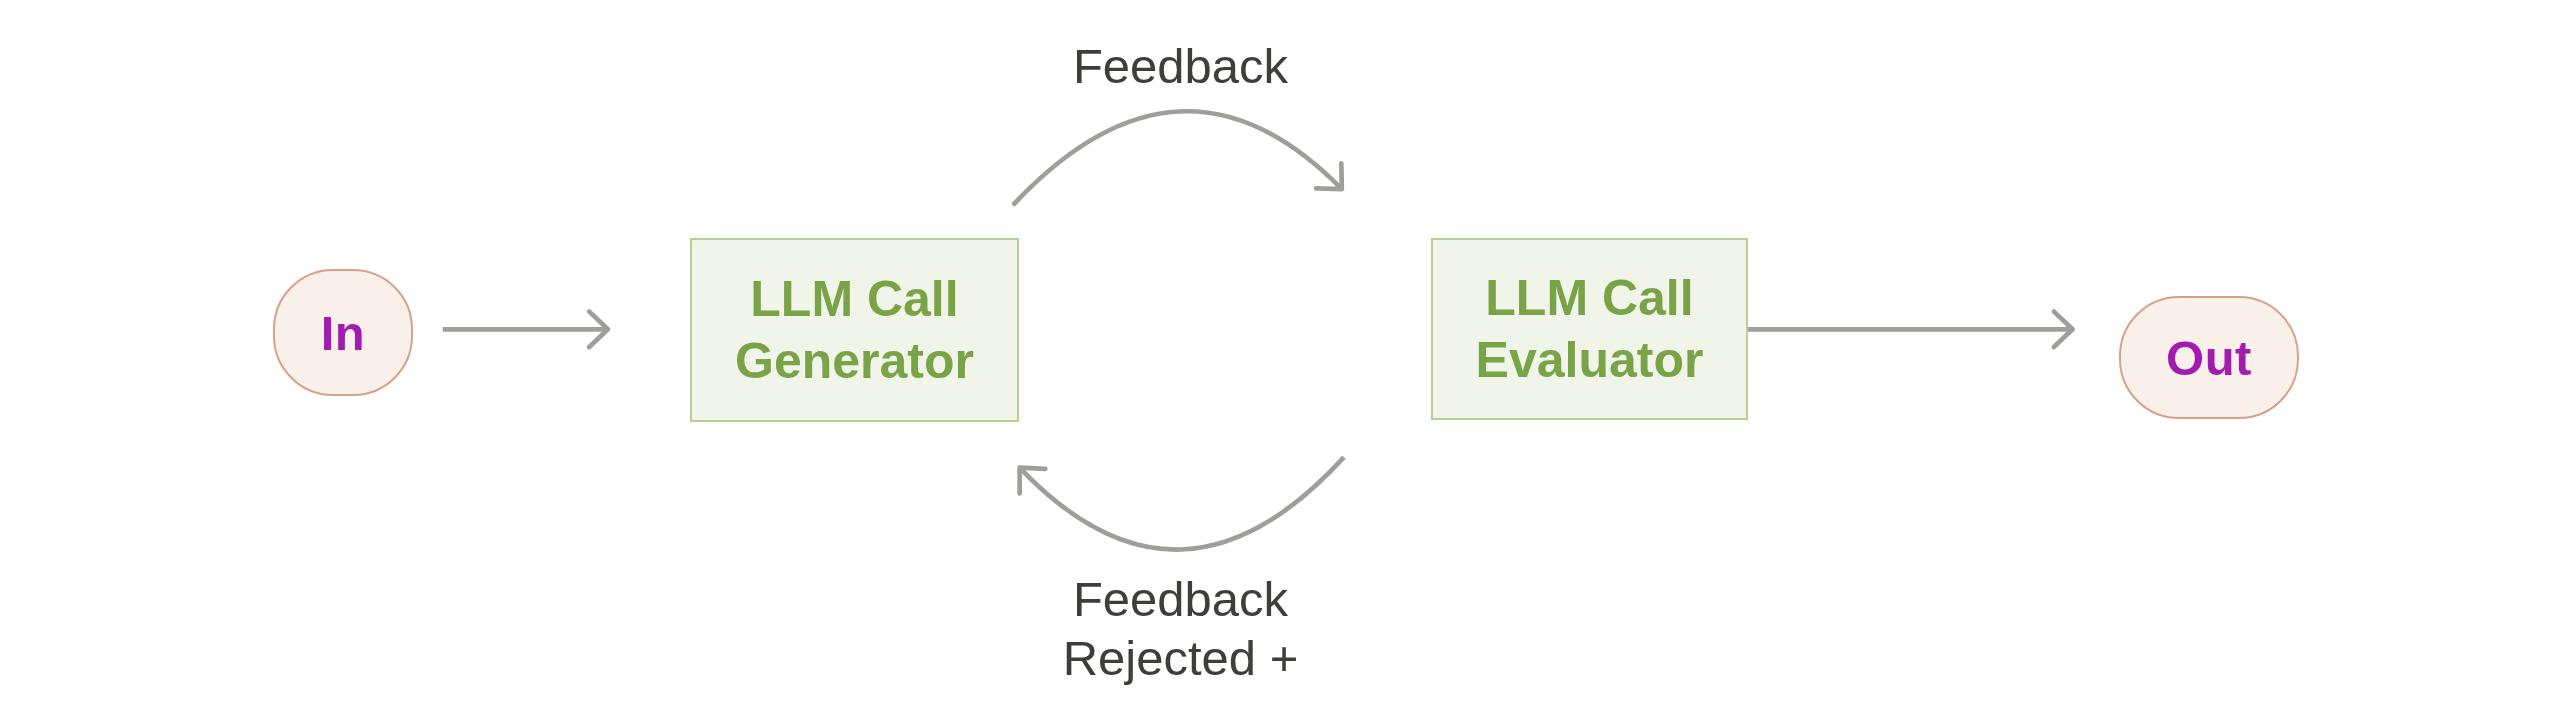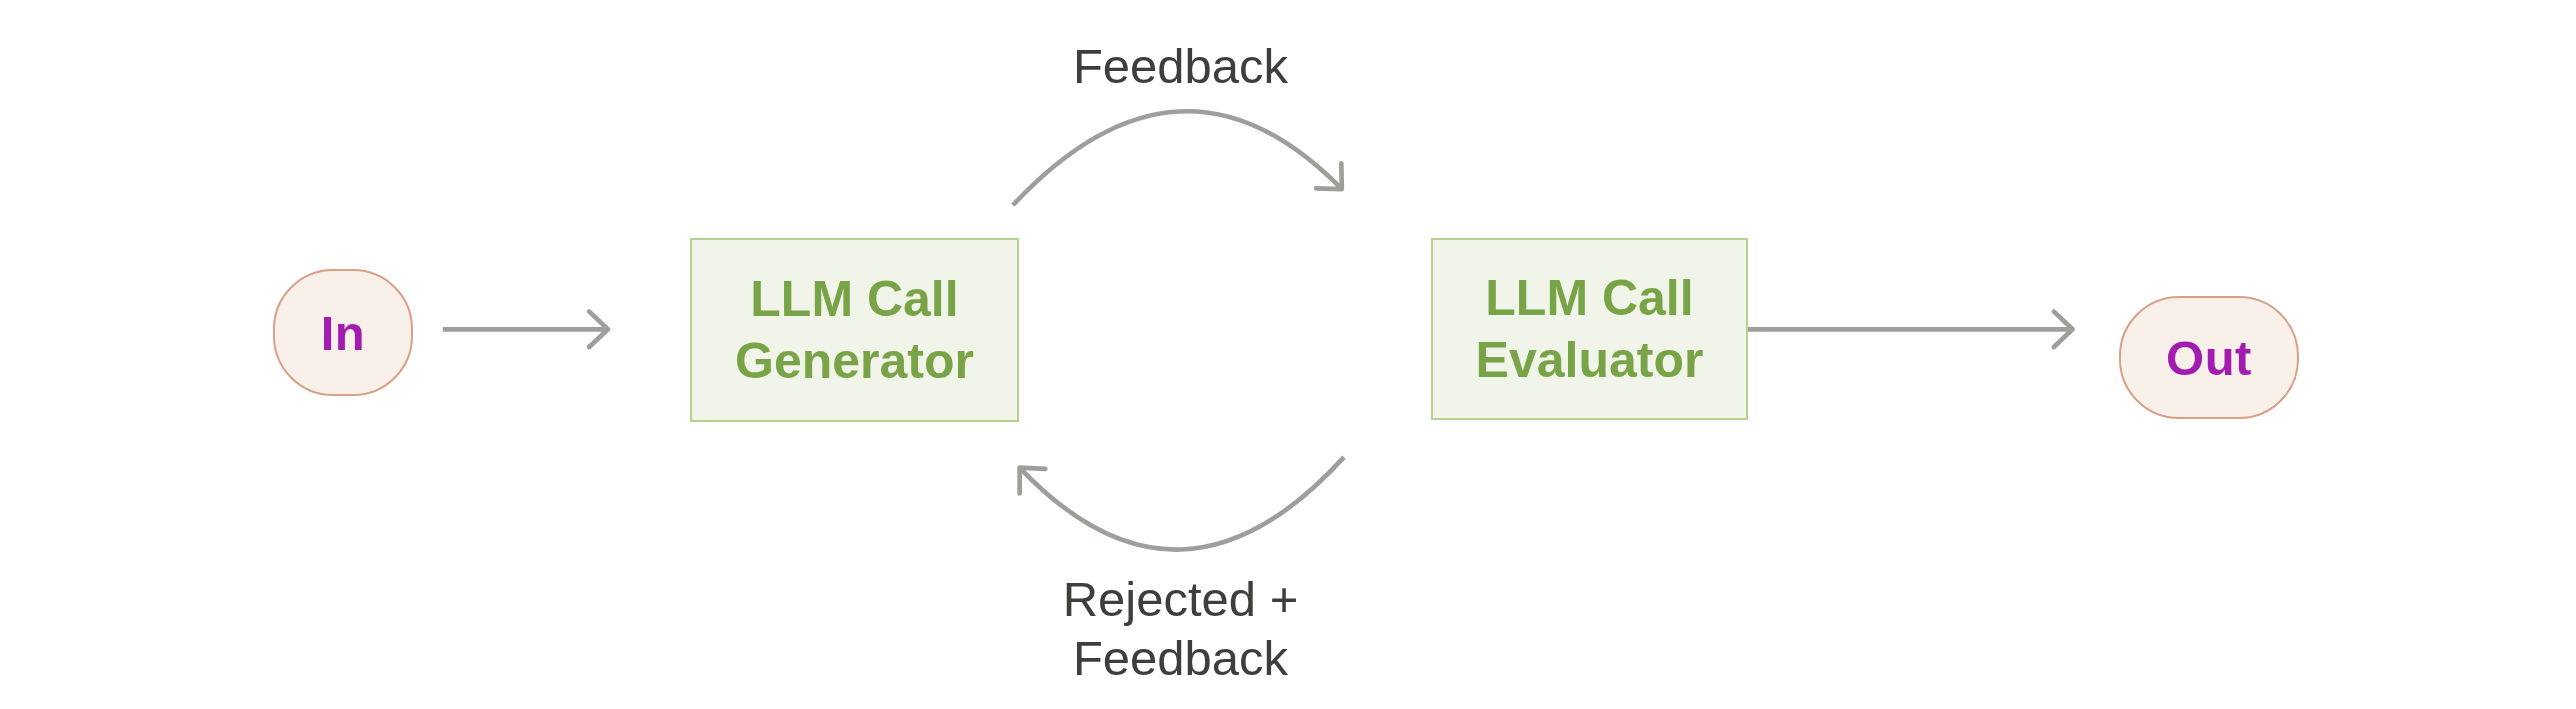--- a/index.html
+++ b/index.html
@@ -135,18 +135,18 @@
   </div>
 
   <div class="node pill pill-out">
     <span>Out</span>
   </div>
 
   <div class="edge-label label-solution">Feedback</div>
 
 
   <div class="edge-label label-rejected">
+    <div>Feedback</div>
     <div>Rejected +</div>
-    <div>Feedback</div>
   </div>
 
 </div>
 
 
 </body></html>

